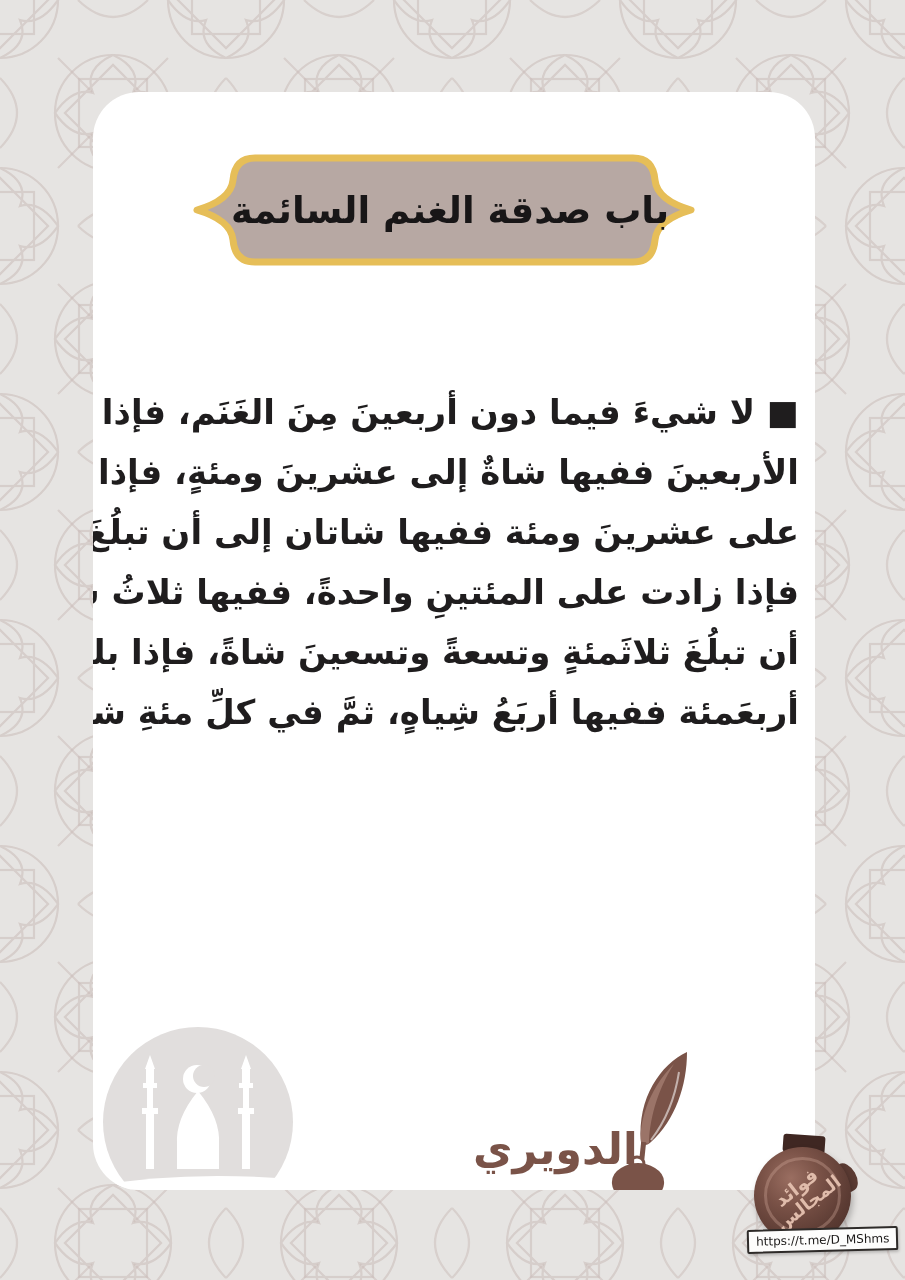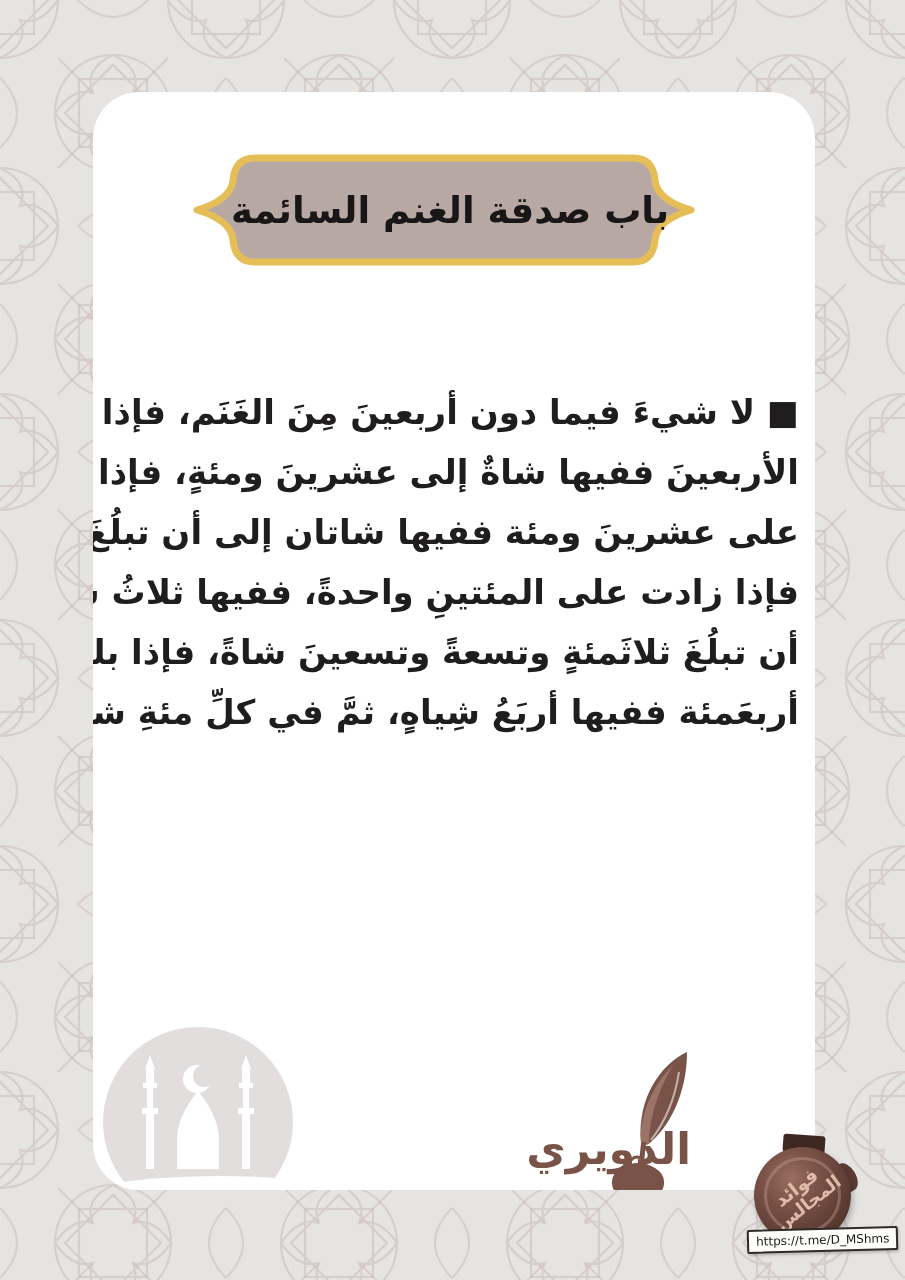--- a/index.html
+++ b/index.html
@@ -54,23 +54,23 @@
 
   
   .mosque {
     position: absolute; left: 0px; top: 925px;
     width: 280px; height: 210px;
     pointer-events: none;
   }
 
   
   .signature-name {
-    position: absolute; left: 368px; top: 1032px;
+    position: absolute; left: 380px; top: 1032px;
     width: 230px;
-    direction: rtl; text-align: right;
+    direction: rtl; text-align: left;
     font-size: 43px; font-weight: bold;
     color: #7a5348;
   }
   .quill { position: absolute; left: 498px; top: 958px; width: 105px; height: 150px; }
 
   
   .seal {
     position: absolute; left: 754px; top: 1147px;
     width: 97px; height: 97px;
     border-radius: 50%;

